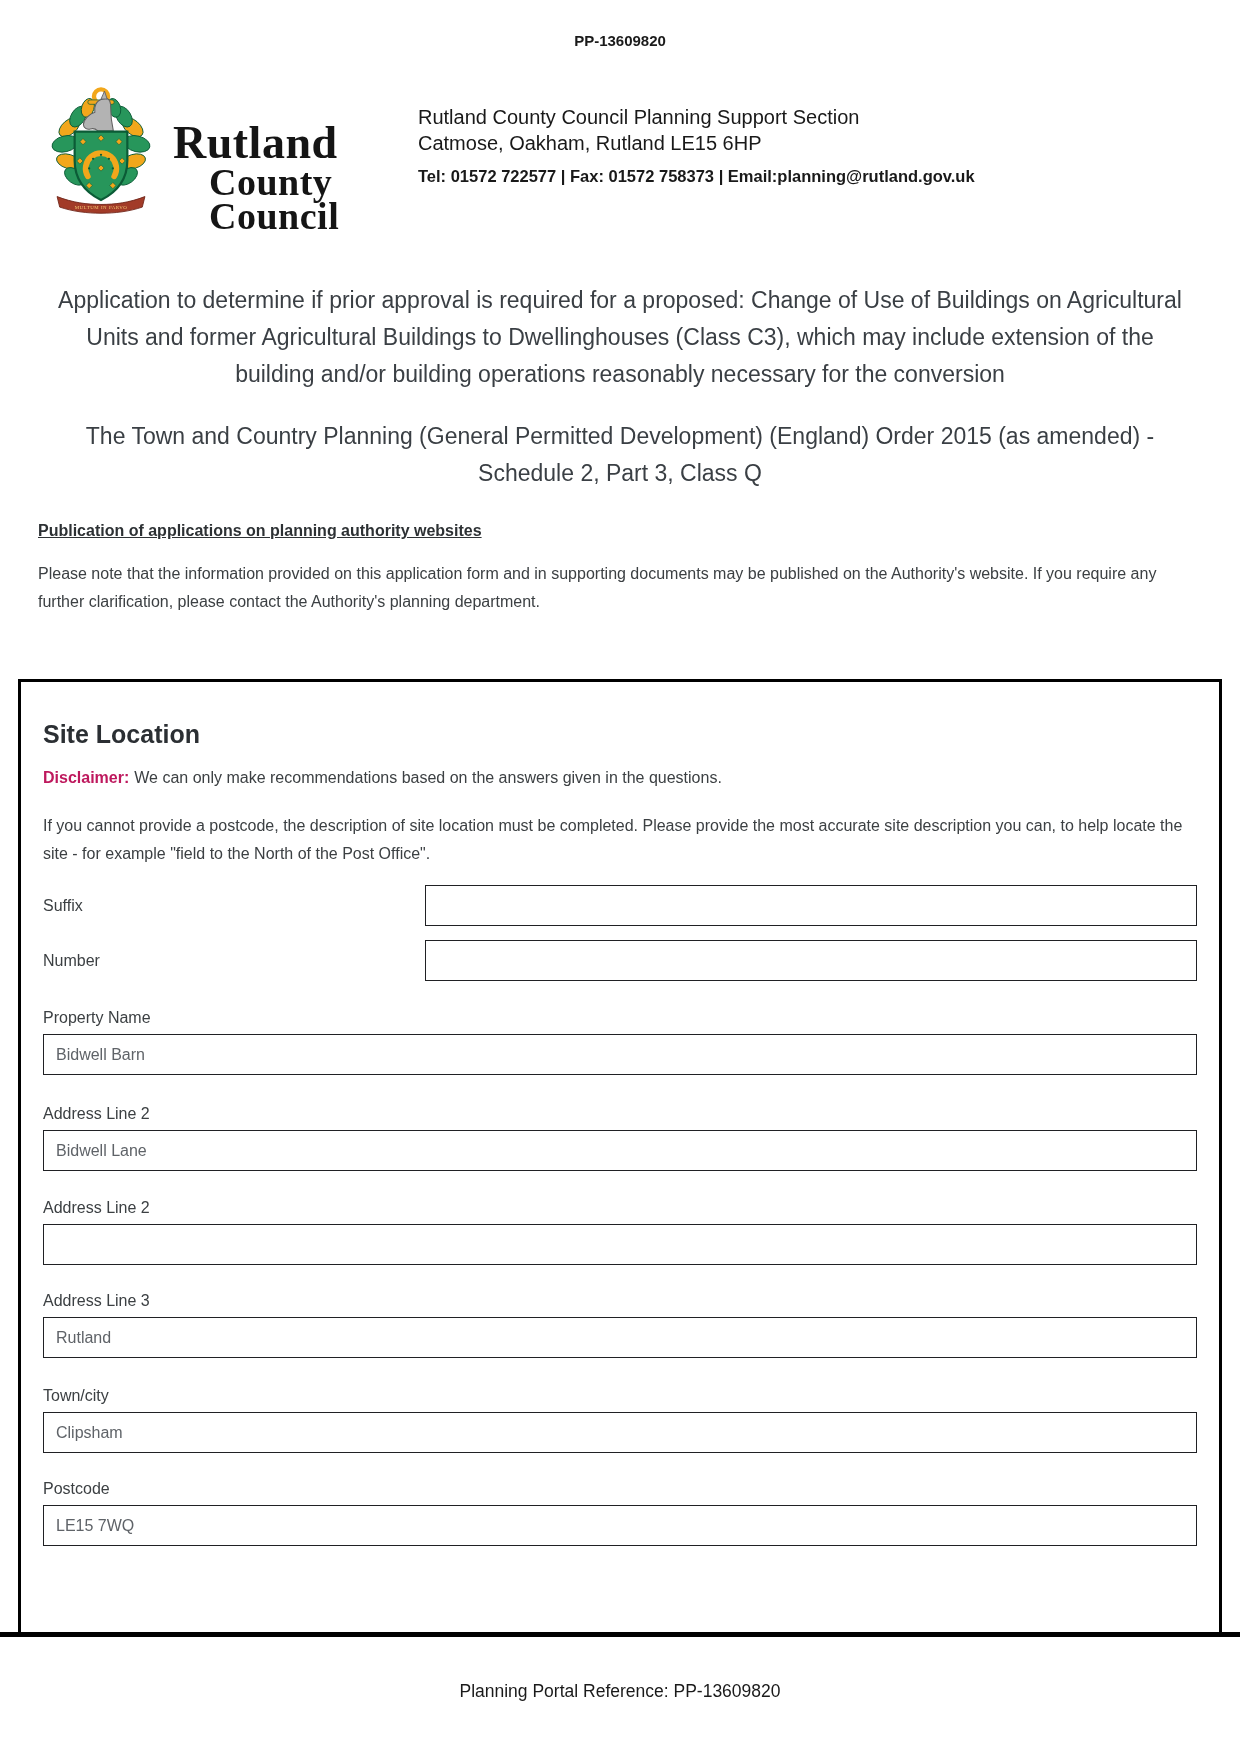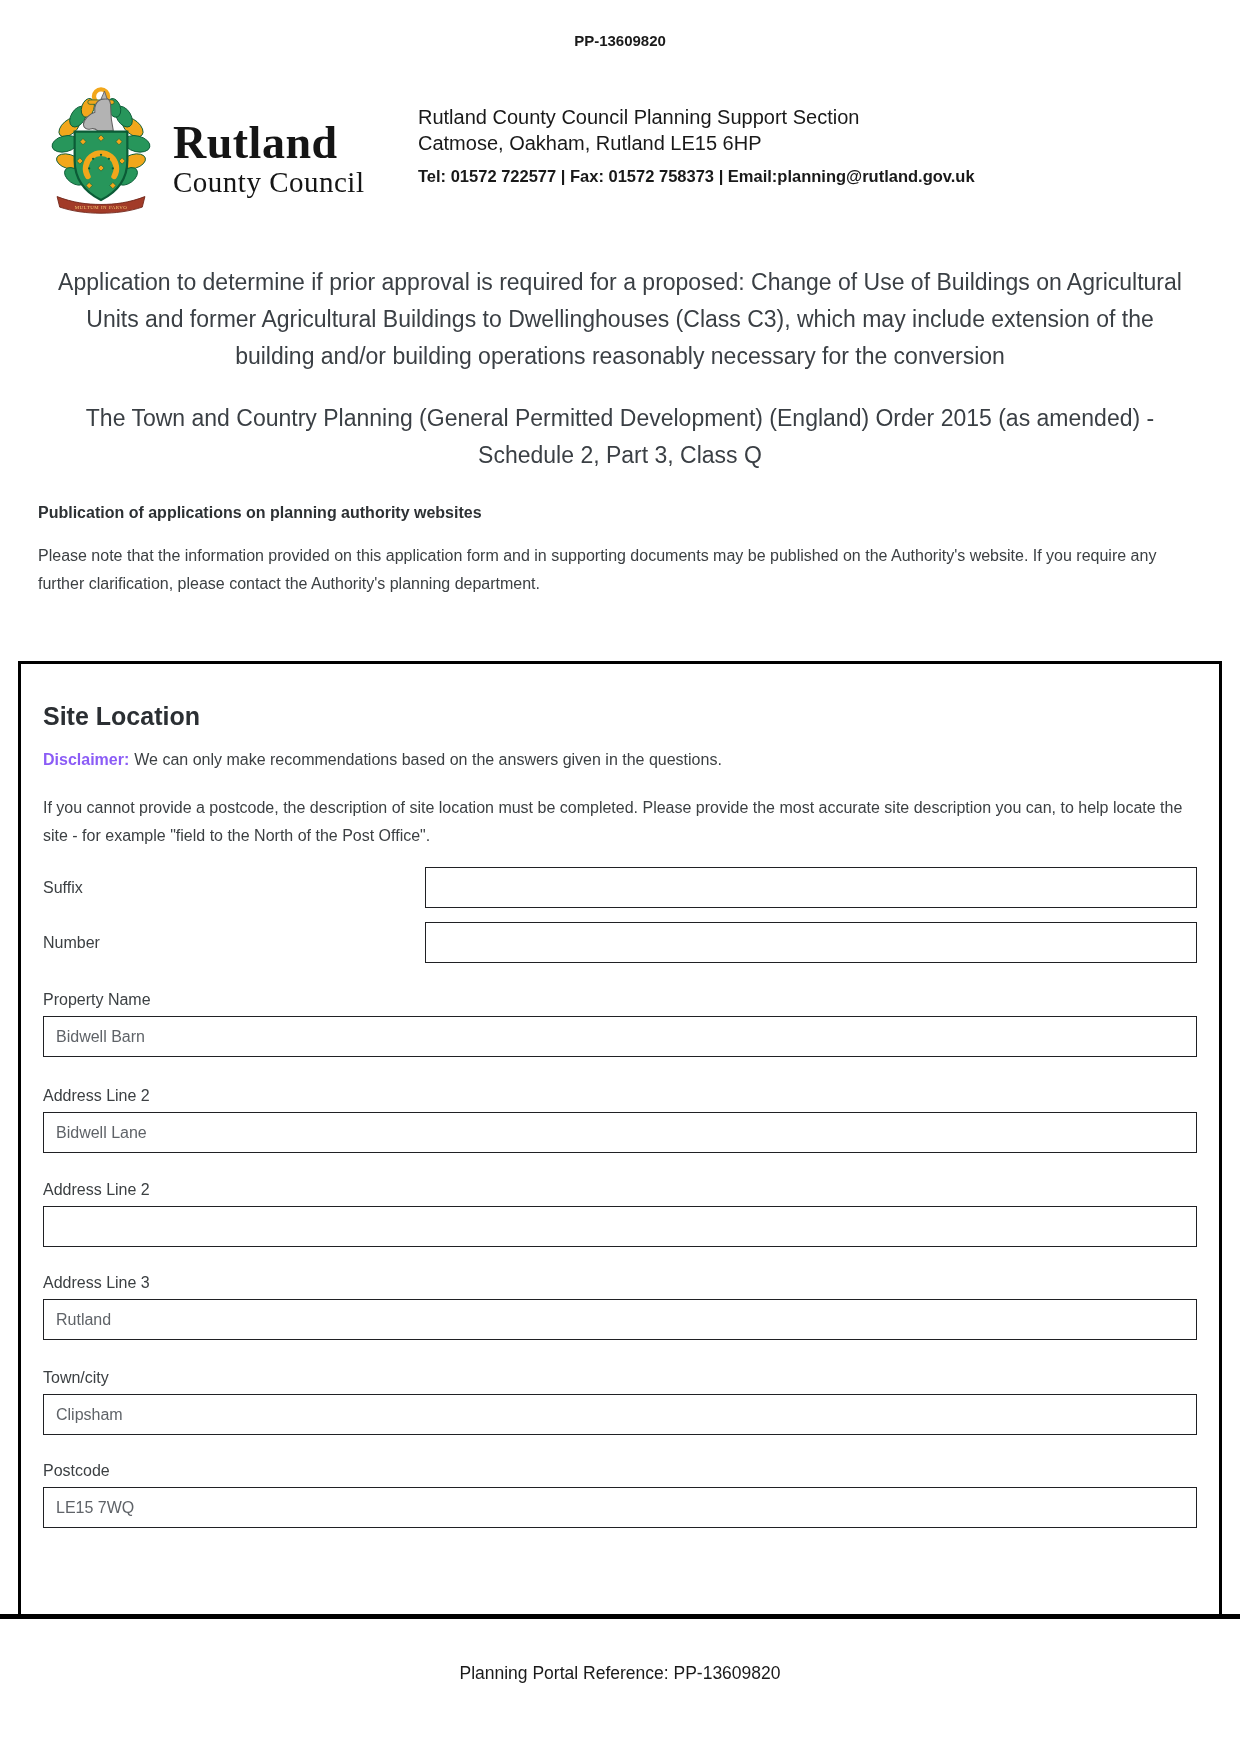--- a/index.html
+++ b/index.html
@@ -16,56 +16,56 @@
   
   .header-row{margin:37px 40px 0 45px;display:flex;align-items:flex-start;}
   .logo-block{display:flex;width:373px;flex:0 0 373px;}
   .crest{flex:0 0 112px;}
   .logo-text{margin-left:16px;padding-top:36px;color:#151515;}
   .logo-name1{
     font-family:"Liberation Serif", serif;font-weight:700;
     font-size:46px;line-height:44px;letter-spacing:.5px;
   }
   .logo-name2{
-    font-family:"Liberation Serif", serif;font-weight:400;
-    font-size:29px;line-height:34px;letter-spacing:.5px;
+    font-family:"Liberation Serif", serif;font-weight:700;
+    font-size:38px;line-height:34px;letter-spacing:.5px;margin-left:36px;
   }
   .contact-block{flex:1;padding-top:19px;color:#191919;}
   .contact-line{font-size:20px;line-height:26px;}
   .contact-tel{font-size:16.5px;line-height:22px;font-weight:700;margin-top:9px;}
   
   .doc-title{
     margin:49px auto 0 auto;width:1150px;text-align:center;
     font-size:23px;line-height:37px;color:#3a3f44;font-weight:400;
   }
   .doc-subtitle{
     margin:25px auto 0 auto;width:1100px;text-align:center;
     font-size:23px;line-height:37px;color:#3a3f44;font-weight:400;
   }
   
   .pub-heading{
     margin:30px 40px 0 38px;
-    font-size:16px;font-weight:700;color:#2d3134;line-height:18px;
+    font-size:16px;font-weight:700;color:#2d3134;line-height:18px;text-decoration:underline;
   }
   .pub-body{
     margin:20px 40px 0 38px;width:1140px;
     font-size:16px;line-height:28px;color:#3c4043;
   }
   
   .site-box{
     box-sizing:border-box;
     margin:63px 18px 0 18px;width:1204px;height:953px;
     border:3px solid #000;border-bottom:none;
     padding:16px 22px;overflow:hidden;background:#fff;
   }
   .site-heading{
     margin:23px 0 0 0;font-size:25px;font-weight:700;color:#2b2f33;line-height:26px;
   }
   .disclaimer{margin-top:22px;font-size:16px;line-height:18px;color:#3c4043;}
-  .disclaimer b{margin-right:5px;color:#8b5cf6;}
+  .disclaimer b{margin-right:5px;color:#be185d;}
   .site-intro{margin-top:25px;font-size:16px;line-height:28px;color:#3c4043;}
   .field-row-inline{display:flex;align-items:center;}
   .row-number{margin-top:14px;}
   .row-suffix{margin-top:17px;}
   .field-row-inline .f-label{flex:0 0 382px;font-size:16px;color:#3c4043;}
   .field-row-inline input{flex:1;}
   .f-label{font-size:16px;color:#3c4043;line-height:18px;}
   .field-stacked{margin-top:0;}
   .field-stacked .f-label{display:block;}
   .field-stacked input{width:100%;margin-top:7px;}

